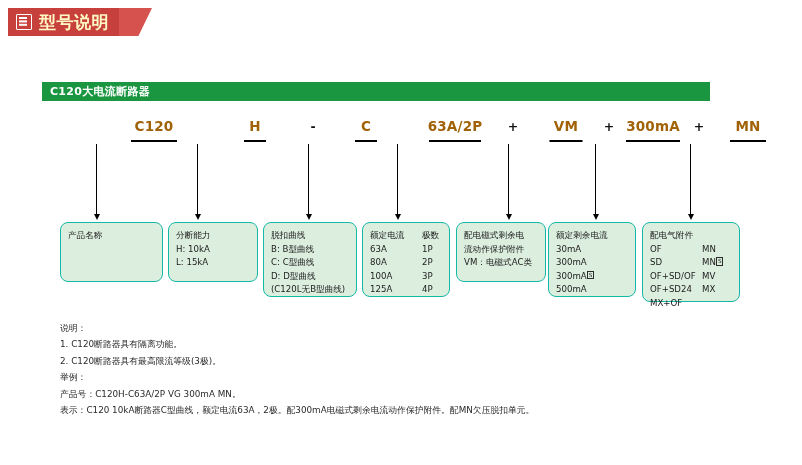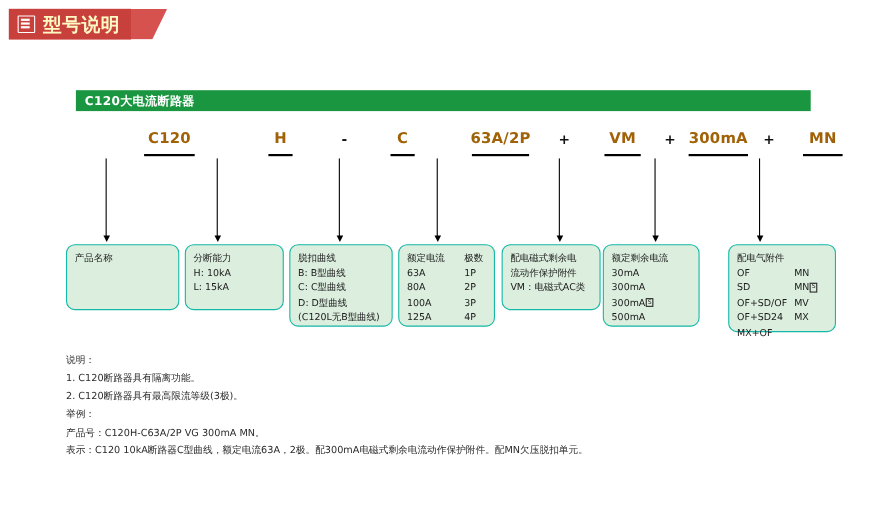--- a/index.html
+++ b/index.html
@@ -50,21 +50,21 @@
   #header-slant{
     width:34px;height:28px;
     background:#d6524e;
     clip-path:polygon(0 0, 100% 0, 60% 100%, 0 100%);
     margin-left:-1px;
     z-index:1;
   }
 
   
   #section-title-bar{
-    position:absolute;left:69px;top:82px;
+    position:absolute;left:42px;top:82px;
     width:668px;height:19px;
     background:#1a9641;
     display:flex;align-items:center;
   }
   #section-title-text{
     color:#ffffff;font-size:11px;font-weight:bold;
     padding-left:8px;letter-spacing:.3px;white-space:nowrap;
   }
 
   
@@ -234,21 +234,21 @@
     <div class="arrowhead" style="left: 595.5px; top: 214px;"></div>
     <div class="info-box" style="left: 548px; top: 222px; width: 88px; height: 75px;">
       <span class="box-head">额定剩余电流</span>
       <span class="box-line">30mA</span>
       <span class="box-line">300mA</span>
       <span class="box-line">300mA<span class="boxed-mark">S</span></span>
       <span class="box-line">500mA</span>
     </div>
     <div class="connector" style="left: 690px; height: 72px;"></div>
     <div class="arrowhead" style="left: 690.5px; top: 214px;"></div>
-    <div class="info-box" style="left: 642px; top: 222px; width: 98px; height: 80px; margin-left: 20px;">
+    <div class="info-box" style="left: 642px; top: 222px; width: 98px; height: 80px;">
       <span class="box-head">配电气附件</span>
       <div class="two-col">
         <span class="col-a">OF</span>
         <span class="col-b">MN</span>
       </div>
       <div class="two-col">
         <span class="col-a">SD</span>
         <span class="col-b">MN<span class="boxed-mark">S</span></span>
       </div>
       <div class="two-col">

